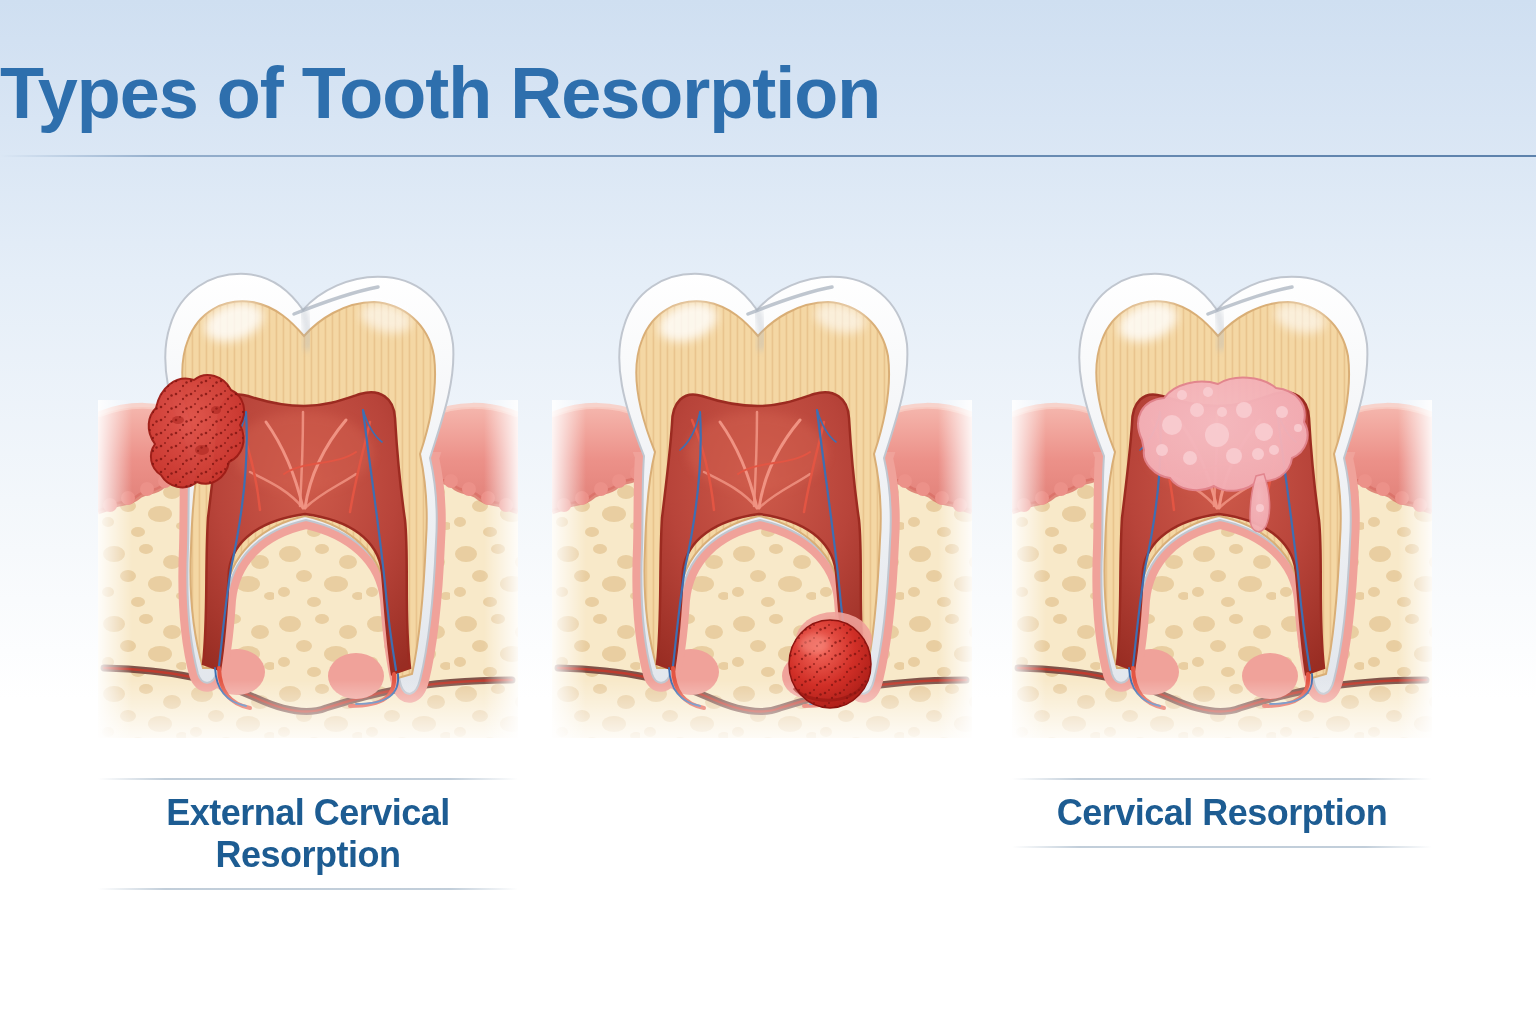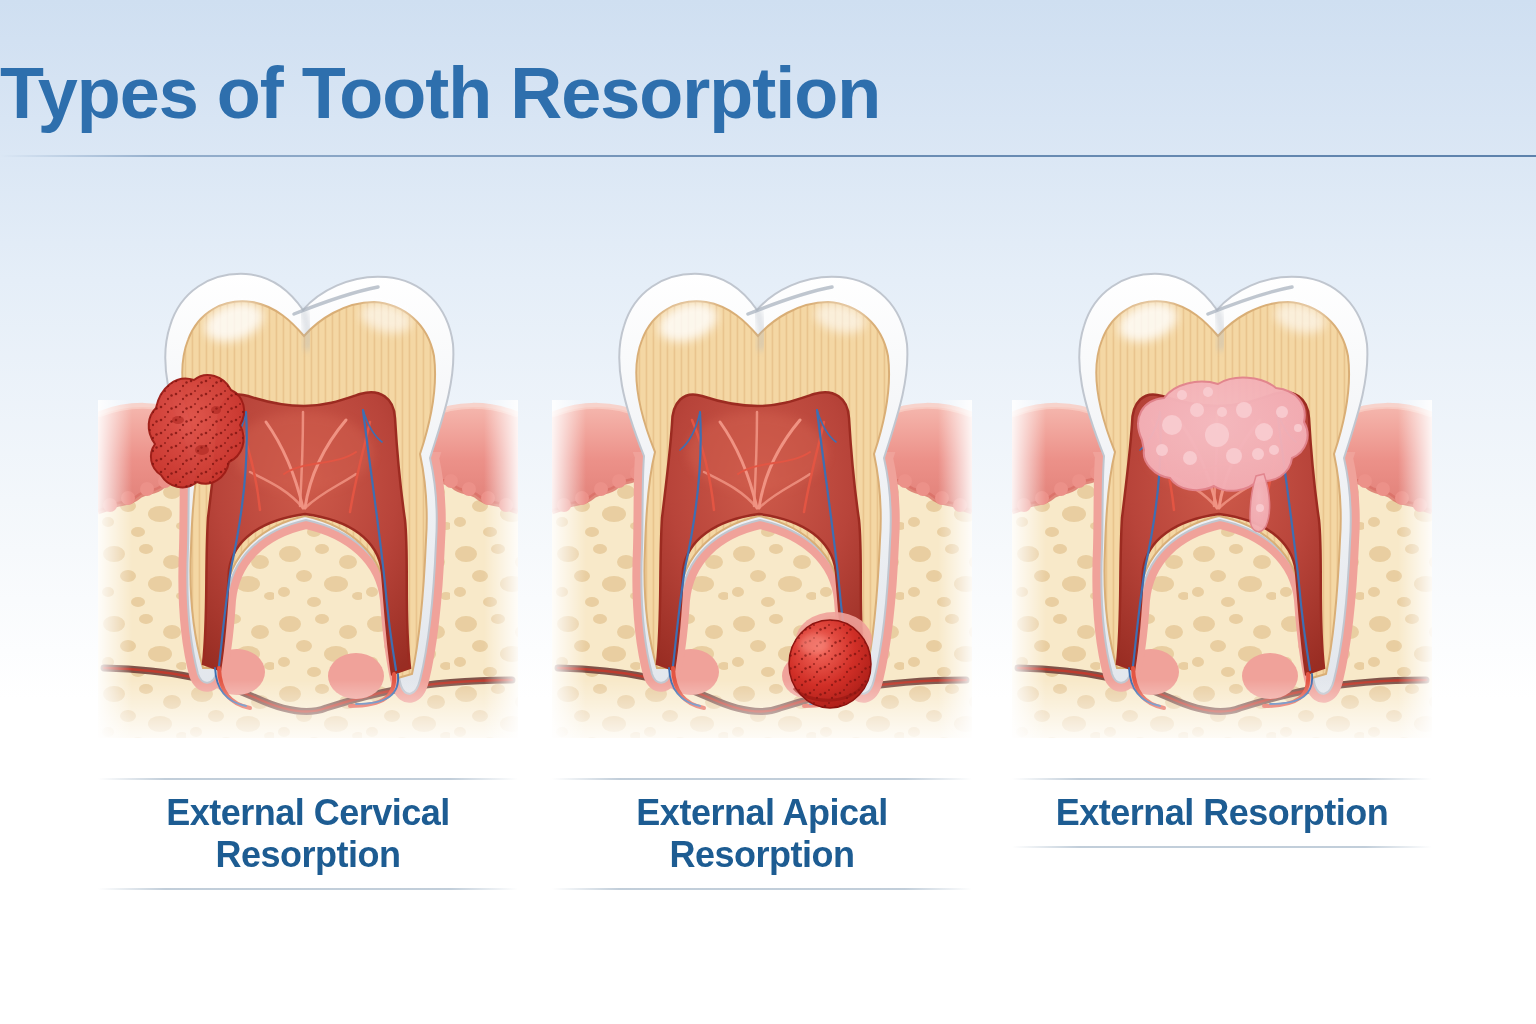--- a/index.html
+++ b/index.html
@@ -244,25 +244,20 @@
       <use href="#tooth-base"></use>
       <g>
         <ellipse cx="282" cy="380" rx="38" ry="28" class="pdl" opacity=".9"></ellipse>
         <ellipse cx="284" cy="386" rx="27" ry="20" fill="#e06a5e" opacity=".8" filter="url(#soft3)"></ellipse>
         <ellipse cx="278" cy="404" rx="41" ry="44" fill="url(#lesionBallG)" stroke="#8e130f" stroke-width="1.5"></ellipse>
         <ellipse cx="278" cy="404" rx="41" ry="44" fill="url(#speckP)" opacity=".85"></ellipse>
         <ellipse cx="262" cy="384" rx="15" ry="10" fill="#f58b80" opacity=".55" filter="url(#soft3)"></ellipse>
         <path d="M242,428 C255,444 298,446 312,424" stroke="#8e130f" stroke-width="3" fill="none" opacity=".5"></path>
       </g>
     </svg>
-    <div class="caption">
-      <div class="cap-rule"></div>
-      <figcaption>External Apical Resorption</figcaption>
-      <div class="cap-rule"></div>
-    </div>
   </figure>
 
   <figure class="panel panel-3" aria-label="Internal Resorption">
     <svg class="tooth-svg" viewBox="0 0 420 500">
       <use href="#tooth-base"></use>
       <g>
         <path fill="url(#pinkMassG)" stroke="#e2848d" stroke-width="2" opacity=".97" d="M130,180 C120,158 130,140 152,138 C162,124 186,118 206,124 C222,114 250,116 264,128 C284,130 296,144 292,162 C300,176 294,192 280,198 C278,214 262,224 246,220 C236,232 214,234 202,226 C186,234 166,230 158,218 C142,216 130,202 132,190 Z"></path>
         <path fill="url(#pinkMassG)" stroke="#e2848d" stroke-width="1.5" opacity=".95" d="M252,214 C258,232 260,252 254,266 C248,276 238,272 238,258 C238,242 240,228 244,216 Z"></path>
         <g fill="var(--lesion-pink-bubble)" opacity=".9">
           <circle cx="160" cy="165" r="10"></circle>
@@ -279,18 +274,18 @@
             <circle cx="262" cy="190" r="5"></circle>
           <circle cx="286" cy="168" r="4"></circle>
             <circle cx="178" cy="198" r="7"></circle>
           <circle cx="210" cy="152" r="5"></circle>
             <circle cx="248" cy="248" r="4"></circle>
         </g>
       </g>
     </svg>
     <div class="caption">
       <div class="cap-rule"></div>
-      <figcaption>External Resorption</figcaption>
+      <figcaption>Cervical Resorption</figcaption>
       <div class="cap-rule"></div>
     </div>
   </figure>
 
 </div>
 
 </body></html>

